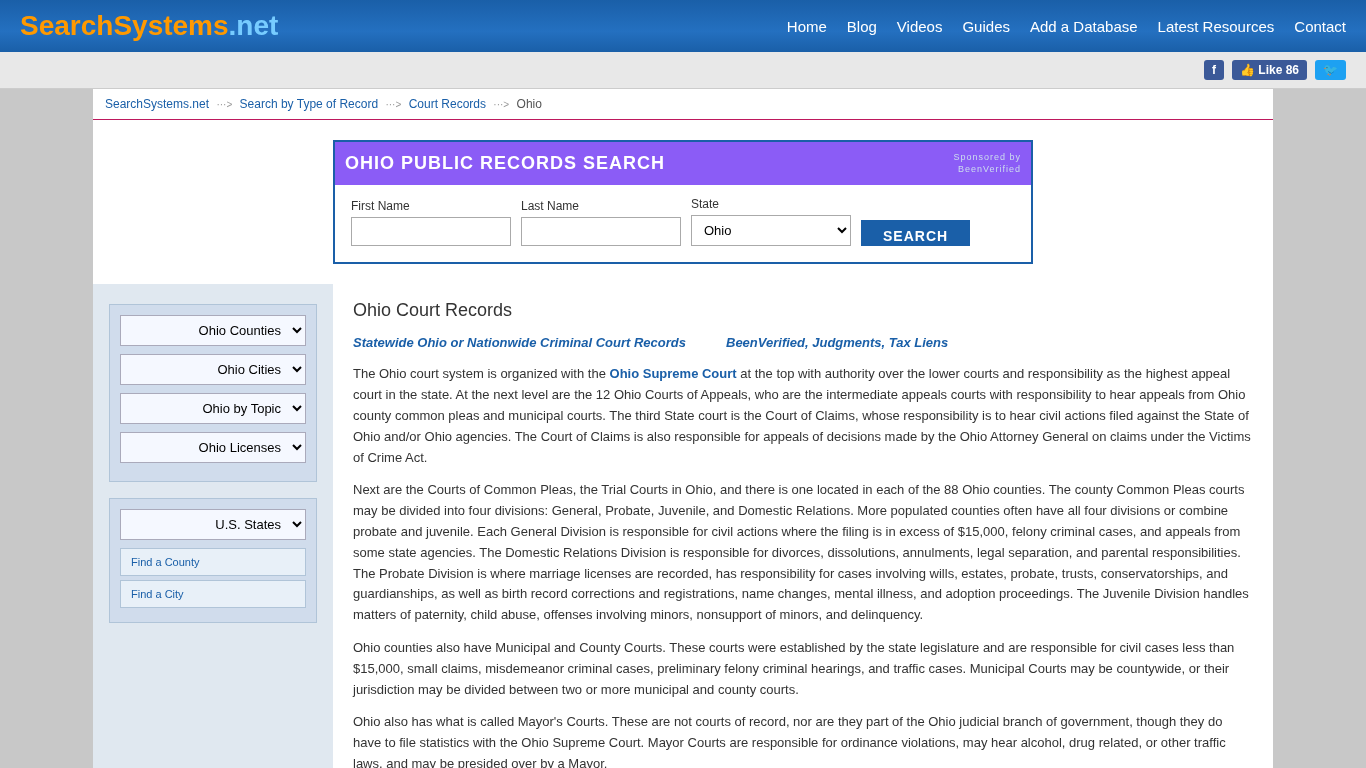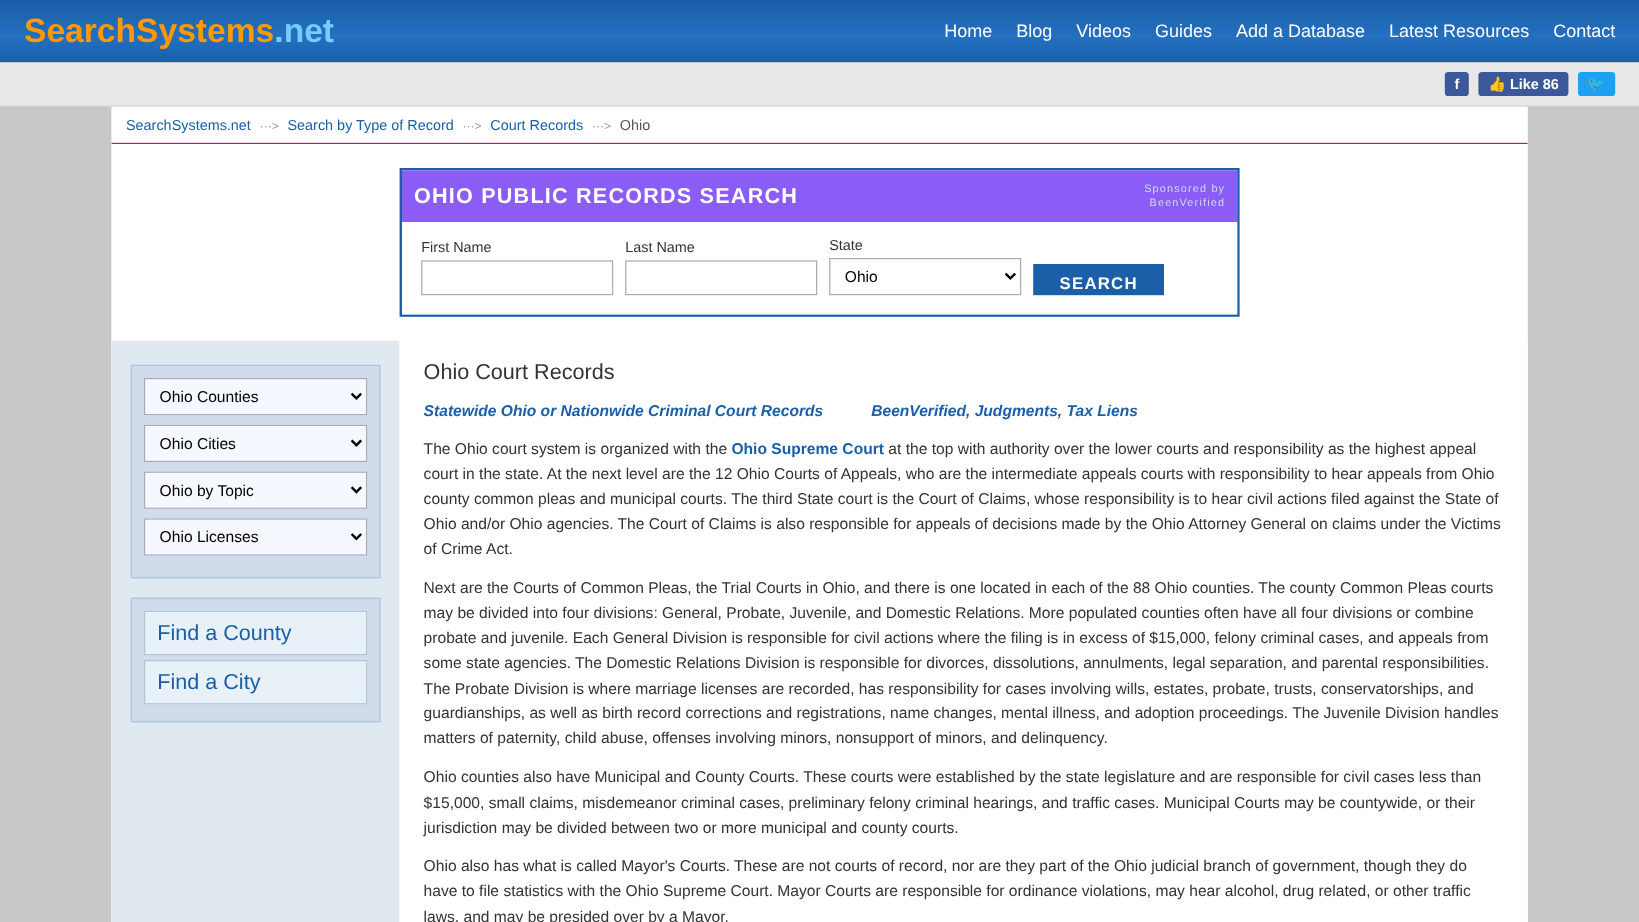--- a/index.html
+++ b/index.html
@@ -143,29 +143,30 @@
       padding: 10px;
     }
     .sidebar-dropdown {
       width: 100%;
       padding: 6px 8px;
       margin-bottom: 8px;
       font-size: 13px;
       border: 1px solid #aab;
       background: #f5f8ff;
       cursor: pointer;
+      text-align: right;
     }
     .sidebar-link {
       display: block;
       padding: 7px 10px;
       background: #e8f0f8;
       border: 1px solid #b0c4d8;
       color: #1a5fa8;
       text-decoration: none;
-      font-size: 18px;
+      font-size: 11px;
       margin-bottom: 4px;
     }
 
     
     #main-content {
       flex: 1;
       padding: 16px 20px;
       background: #fff;
     }
     #page-title {
@@ -324,20 +325,23 @@
         </select>
         <select class="sidebar-dropdown">
           <option>Ohio by Topic</option>
         </select>
         <select class="sidebar-dropdown">
           <option>Ohio Licenses</option>
         </select>
       </div>
 
       <div class="sidebar-section">
+        <select class="sidebar-dropdown">
+          <option>U.S. States</option>
+        </select>
         <a class="sidebar-link">Find a County</a>
         <a class="sidebar-link">Find a City</a>
       </div>
 
     </div>
 
     <div id="main-content">
       <h1 id="page-title">Ohio Court Records</h1>
 
       <div id="links-row">

